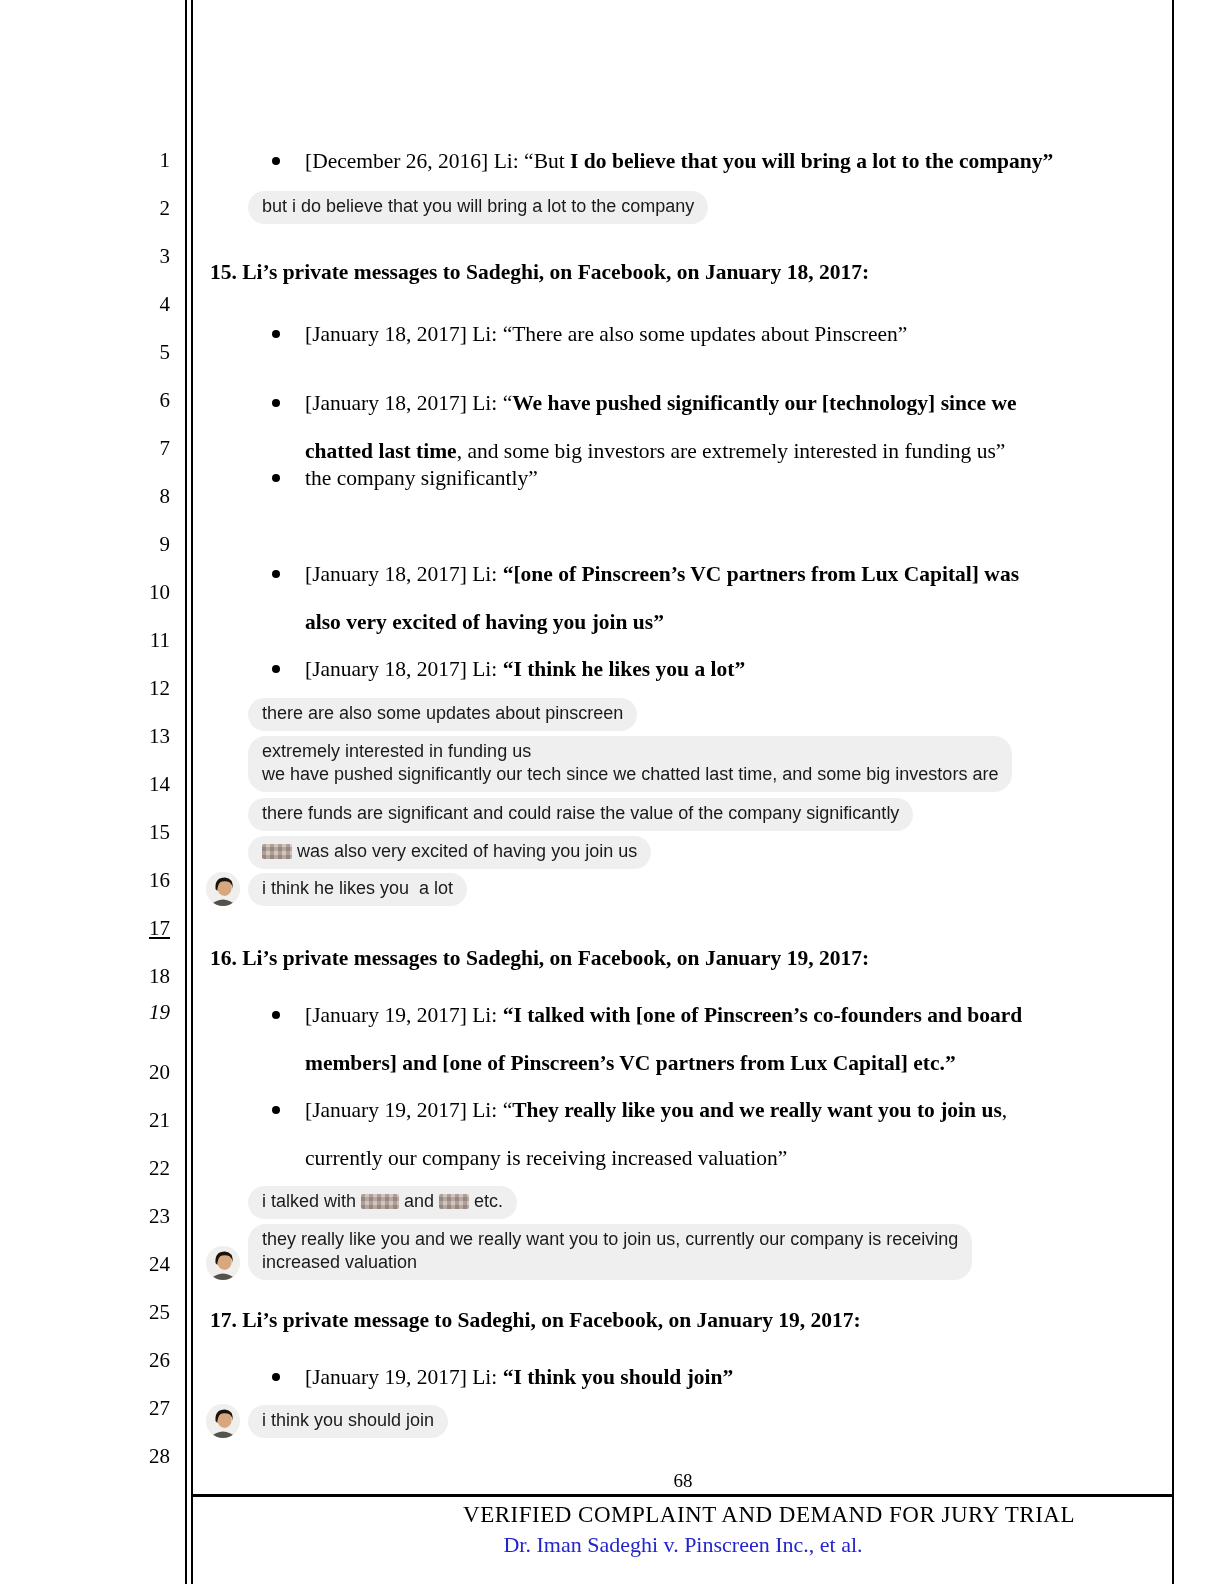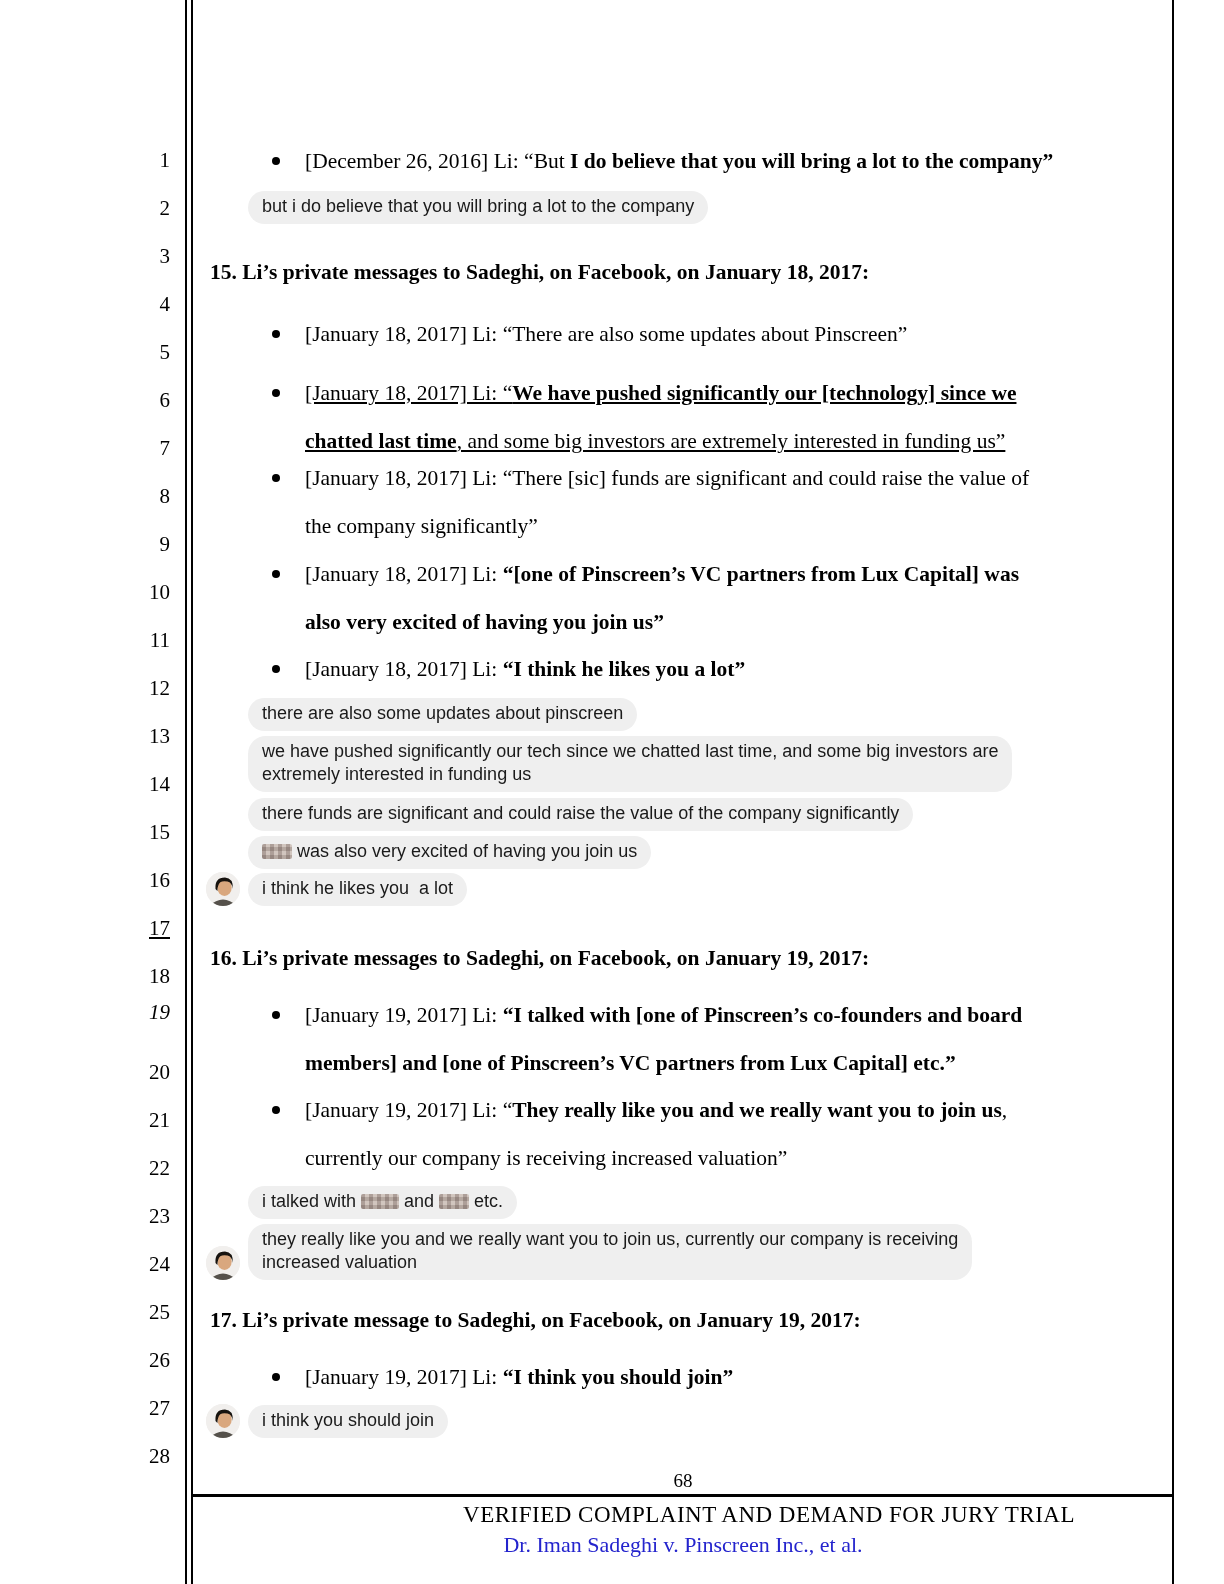--- a/index.html
+++ b/index.html
@@ -130,31 +130,30 @@
           <div class="bubble-line"><span>but i do believe that you will bring a lot to the company</span></div>
         </div>
       </div>
       <div class="heading" style="top: 258px;">15. Li’s private messages to Sadeghi, on Facebook, on January 18, 2017:</div>
       <div class="bullet-item" style="top: 310px;">
         <span class="bullet-dot"></span>
         <div class="bullet-text">
           <div class="doc-line"><span>[January 18, 2017] Li: “There are also some updates about Pinscreen”</span></div>
         </div>
       </div>
-      <div class="bullet-item" style="top: 369px; text-decoration: underline;">
+      <div class="bullet-item" style="top: 379px;">
         <span class="bullet-dot"></span>
         <div class="bullet-text">
           <div class="doc-line"><span>[January 18, 2017] Li: “</span><span class="b">We have pushed significantly our [technology] since we</span></div>
           <div class="doc-line"><span class="b">chatted last time</span><span>, and some big investors are extremely interested in funding us”</span></div>
         </div>
       </div>
       <div class="bullet-item" style="top: 454px;">
         <span class="bullet-dot"></span>
         <div class="bullet-text">
-          <div class="doc-line"><span>[January 18, 2017] Li: “There [sic] funds are significant and could raise the value of</span></div>
           <div class="doc-line"><span>the company significantly”</span></div>
         </div>
       </div>
       <div class="bullet-item" style="top: 550px;">
         <span class="bullet-dot"></span>
         <div class="bullet-text">
           <div class="doc-line"><span>[January 18, 2017] Li: </span><span class="b">“[one of Pinscreen’s VC partners from Lux Capital] was</span></div>
           <div class="doc-line"><span class="b">also very excited of having you join us”</span></div>
         </div>
       </div>
@@ -166,22 +165,22 @@
       </div>
       <div class="bubble-row" style="top: 698px;">
         <div class="avatar-spacer"></div>
         <div class="bubble">
           <div class="bubble-line"><span>there are also some updates about pinscreen</span></div>
         </div>
       </div>
       <div class="bubble-row" style="top: 736px;">
         <div class="avatar-spacer"></div>
         <div class="bubble">
+          <div class="bubble-line"><span>extremely interested in funding us</span></div>
           <div class="bubble-line"><span>we have pushed significantly our tech since we chatted last time, and some big investors are</span></div>
-          <div class="bubble-line"><span>extremely interested in funding us</span></div>
         </div>
       </div>
       <div class="bubble-row" style="top: 798px;">
         <div class="avatar-spacer"></div>
         <div class="bubble">
           <div class="bubble-line"><span>there funds are significant and could raise the value of the company significantly</span></div>
         </div>
       </div>
       <div class="bubble-row" style="top: 836px;">
         <div class="avatar-spacer"></div>

